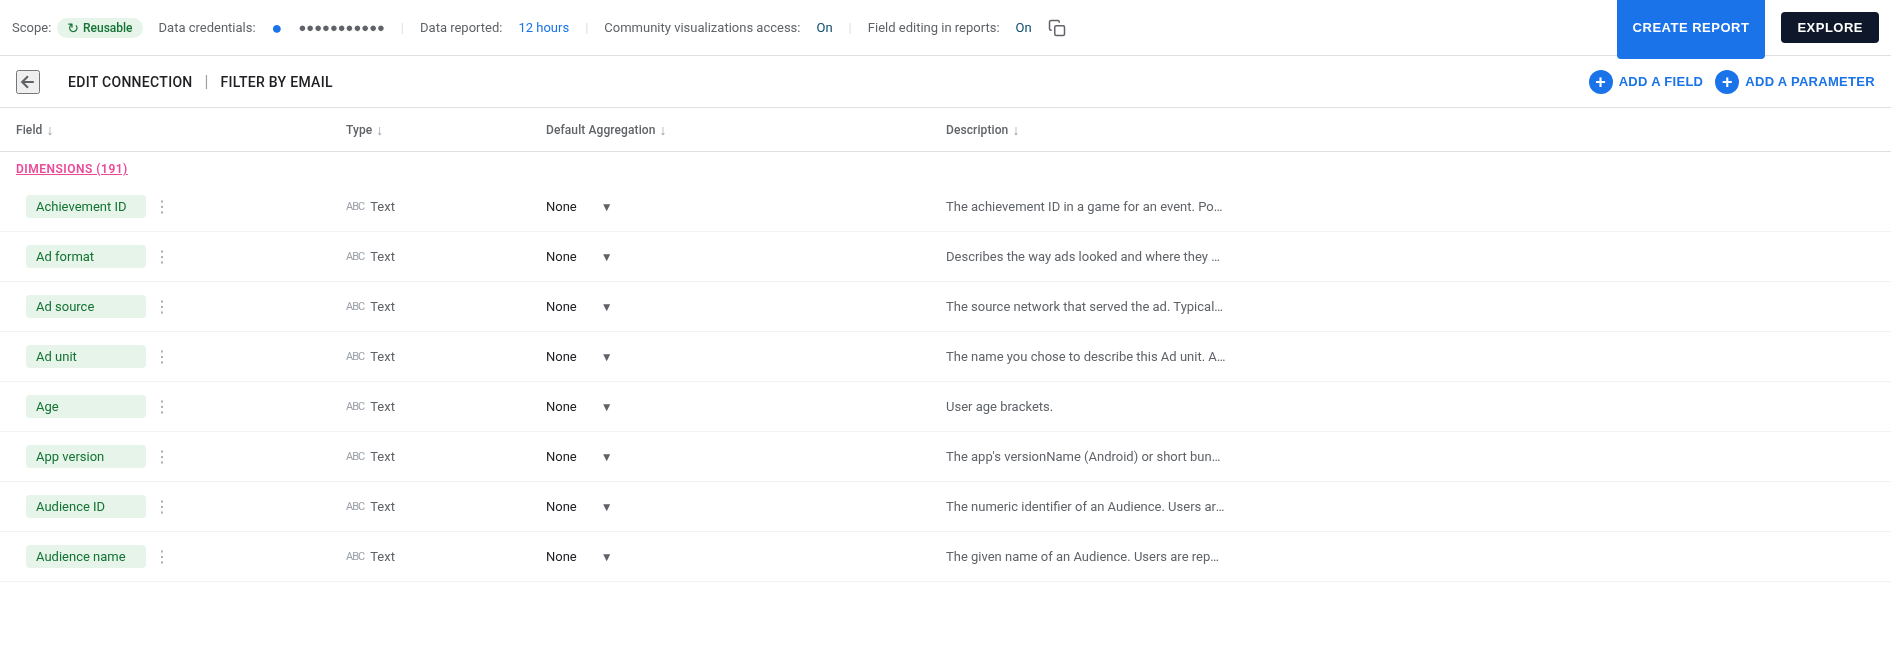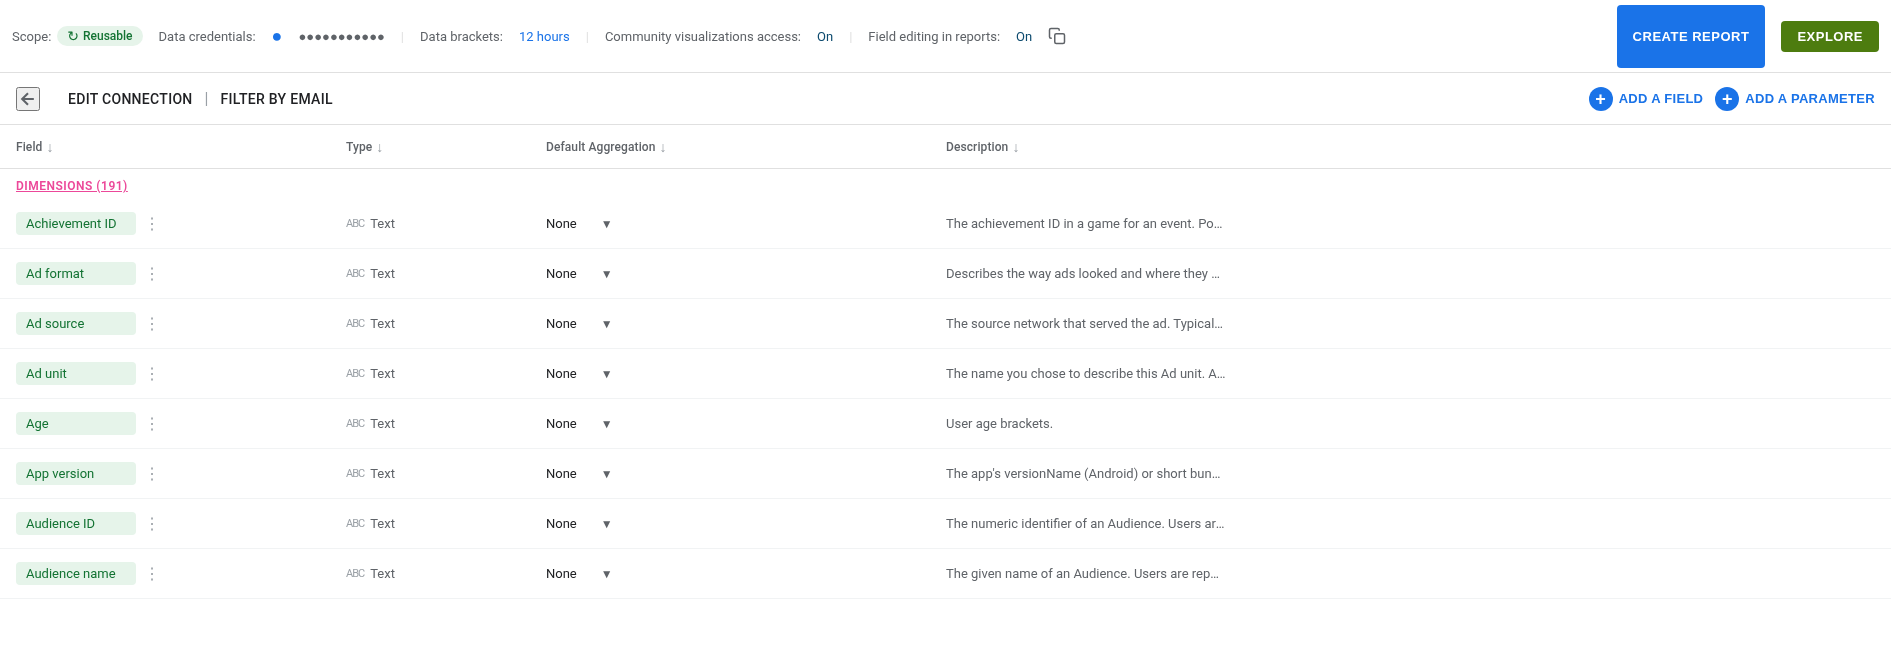--- a/index.html
+++ b/index.html
@@ -3,21 +3,21 @@
   <meta charset="utf-8">
   <style>
     * { box-sizing: border-box; margin: 0; padding: 0; }
     body { font-family: 'Google Sans', Roboto, Arial, sans-serif; font-size: 13px; color: #202124; background: #fff; }
 
     
     .top-bar {
       display: flex;
       align-items: center;
       padding: 0 12px;
-      height: 73px;
+      height: 56px;
       border-bottom: 1px solid #e0e0e0;
       background: #fff;
       gap: 16px;
       flex-wrap: nowrap;
     }
     .top-bar-scope { display: flex; align-items: center; gap: 6px; font-size: 13px; color: #5f6368; }
     .scope-badge {
       display: flex; align-items: center; gap: 4px;
       background: #e6f4ea; color: #137333; border-radius: 12px;
       padding: 2px 10px; font-size: 12px; font-weight: 500;
@@ -27,21 +27,21 @@
     .top-bar-item { display: flex; align-items: center; gap: 16px; font-size: 13px; color: #5f6368; }
     .top-bar-item .value { color: #1a73e8; }
     .top-bar-item .value-on { color: #0c4a6e; }
     .copy-icon { display: inline-flex; align-items: center; color: #5f6368; cursor: pointer; }
     .btn-create {
       background: #1a73e8; color: #fff; border: none; border-radius: 4px;
       padding: 24px 16px; font-size: 13px; font-weight: 600; cursor: pointer;
       white-space: nowrap; letter-spacing: 0.5px;
     }
     .btn-explore {
-      background: #4d7c0f; color: #fff; border: none; border-radius: 4px;
+      background: #0f172a; color: #fff; border: none; border-radius: 4px;
       padding: 8px 16px; font-size: 13px; font-weight: 600; cursor: pointer;
       white-space: nowrap; letter-spacing: 0.5px;
     }
     .spacer { flex: 1; }
 
     
     .secondary-bar {
       display: flex;
       align-items: center;
       padding: 0 16px;
@@ -101,21 +101,21 @@
     
     .table-body { }
     .table-row {
       display: grid;
       grid-template-columns: 330px 200px 400px 280px 1fr;
       align-items: center;
       padding: 0 16px;
       height: 50px;
       border-bottom: 1px solid #f1f3f4;
     }
-    .field-cell { display: flex; align-items: center; gap: 8px; }
+    .field-cell { display: flex; align-items: center; gap: 8px; margin-left: 10px; }
     .field-badge {
       background: #e6f4ea; color: #137333;
       border-radius: 4px; padding: 4px 10px;
       font-size: 13px; font-weight: 400;
       min-width: 120px;
     }
     .dots-icon { color: #9aa0a6; font-size: 16px; cursor: pointer; }
     .type-cell { display: flex; align-items: center; gap: 6px; color: #5f6368; font-size: 13px; }
     .type-icon { font-size: 11px; font-weight: 400; color: #9aa0a6; letter-spacing: -1px; }
     .agg-cell { display: flex; align-items: center; gap: 24px; }
@@ -137,21 +137,21 @@
 
   <div class="top-bar-item">
     <span>Data credentials:</span>
     <span style="color:#1a73e8; font-size:18px;">●</span>
     <span style="color:#5f6368;">●●●●●●●●●●●</span>
   </div>
 
   <div class="top-bar-sep">|</div>
 
   <div class="top-bar-item">
-    <span>Data brackets:</span>
+    <span>Data reported:</span>
     <span class="value">12 hours</span>
   </div>
 
   <div class="top-bar-sep">|</div>
 
   <div class="top-bar-item">
     <span>Community visualizations access:</span>
     <span class="value-on">On</span>
   </div>
 

